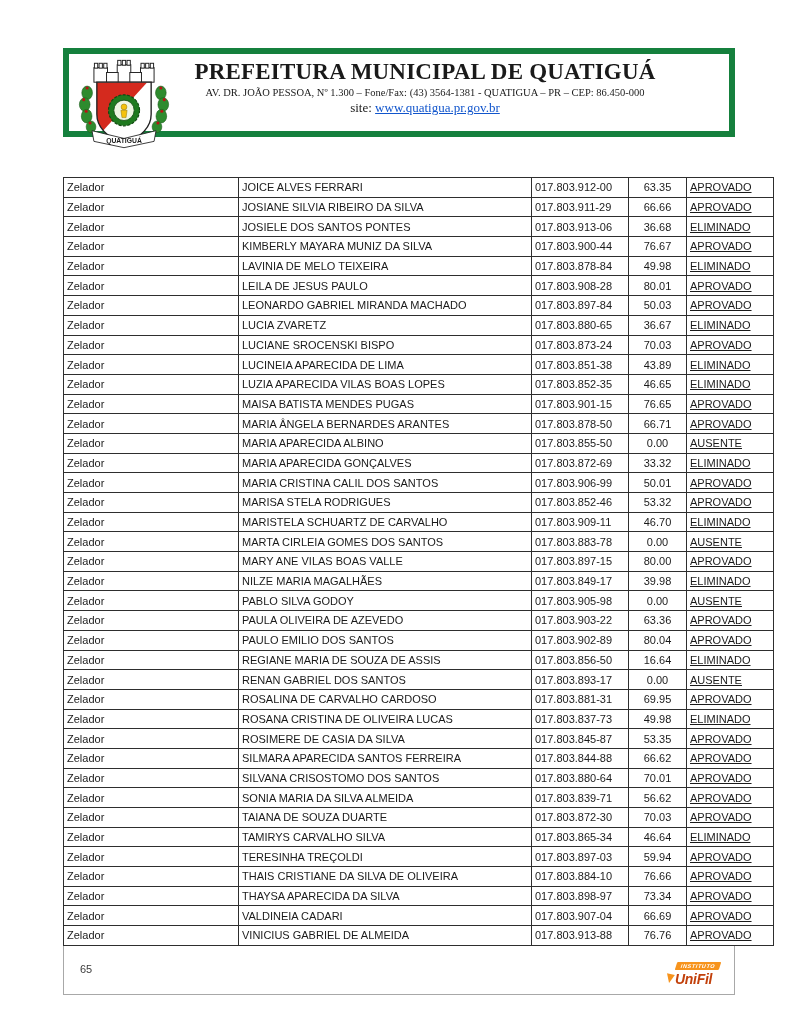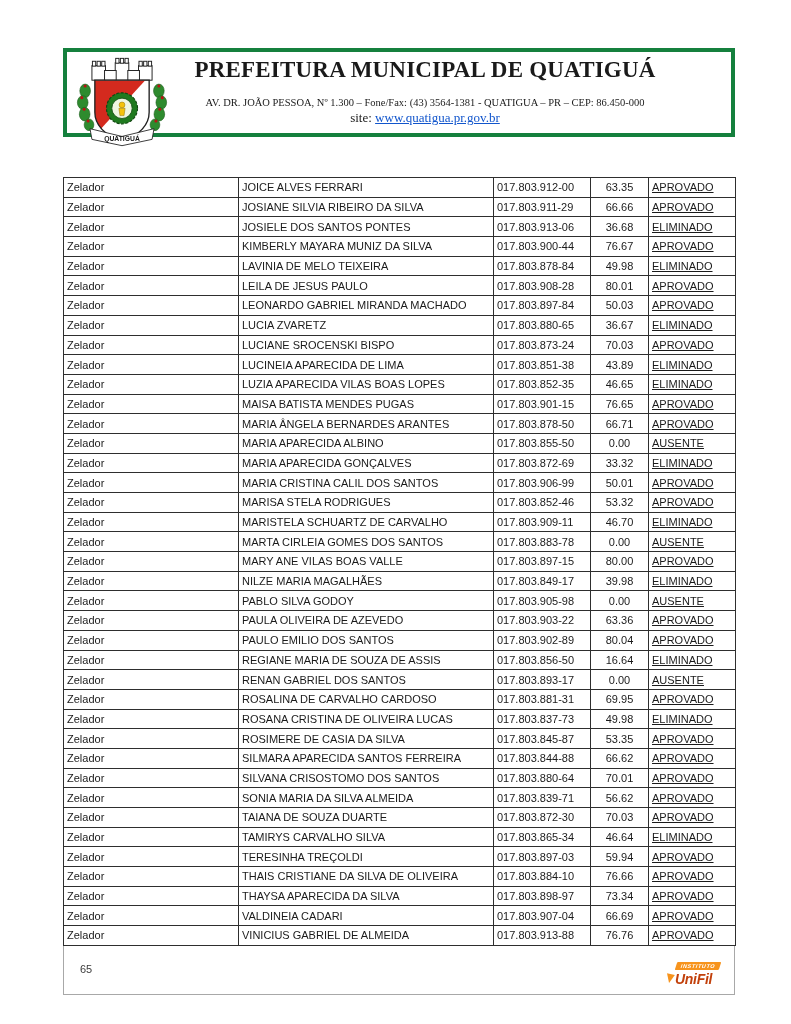--- a/index.html
+++ b/index.html
@@ -1,36 +1,36 @@
 <!DOCTYPE html>
 <html><head>
 <meta charset="utf-8">
 <style>
   * { margin:0; padding:0; box-sizing:border-box; }
   html,body { width:791px; height:1024px; background:#ffffff; overflow:hidden;
               font-family:"Liberation Sans", sans-serif; color:#1a1a1a; }
   .doc { position:absolute; left:63px; top:48px; width:672px; }
 
   
-  .header-box { position:relative; height:89px; border:4px solid #15803d; background:#fff; }
+  .header-box { position:relative; height:89px; border:6px solid #15803d; background:#fff; }
   .crest { position:absolute; left:5px; top:2px; width:100px; height:97px; z-index:2; }
   .header-text { text-align:center; padding:6px 8px 0 60px; font-family:"Liberation Serif", serif; }
   .doc-title { font-size:23px; font-weight:bold; letter-spacing:0.2px; line-height:1.05; white-space:nowrap; }
-  .doc-address { font-size:10.5px; margin-top:15px; white-space:nowrap; }
+  .doc-address { font-size:10.5px; margin-top:3px; white-space:nowrap; }
   .doc-site { font-size:13px; margin-top:2px; }
   .doc-site a { text-decoration:underline; }
   .doc-cnpj { font-size:9.5px; margin-top:1px; letter-spacing:0.2px; }
 
   
   .tbl-wrap { margin-top:8px; }
   table { width:672px; border-collapse:collapse; table-layout:fixed;margin-top:40px; }
   td { border:1.5px solid #2e2e2e; height:19.7px; padding:0 3px; font-size:11px;
        line-height:12px; overflow:hidden; white-space:nowrap; vertical-align:middle; }
   .c-cargo  { width:175px; }
-  .c-name   { width:255px; }
+  .c-name   { width:293px; }
   .c-doc    { width:97px;  }
   .c-score  { width:58px; text-align:center; }
   .c-status { width:87px;text-decoration:underline; }
 
   
   .footer { position:relative; height:49px; border-left:1px solid #a8a8a8;
             border-right:1px solid #a8a8a8; border-bottom:1px solid #a8a8a8; }
   .page-number { position:absolute; left:16px; right:0; top:17px; text-align:left;
                  font-size:11px; color:#3c3c3c; }
   .unifil { position:absolute; right:10px; top:8px; width:58px; text-align:left; }

